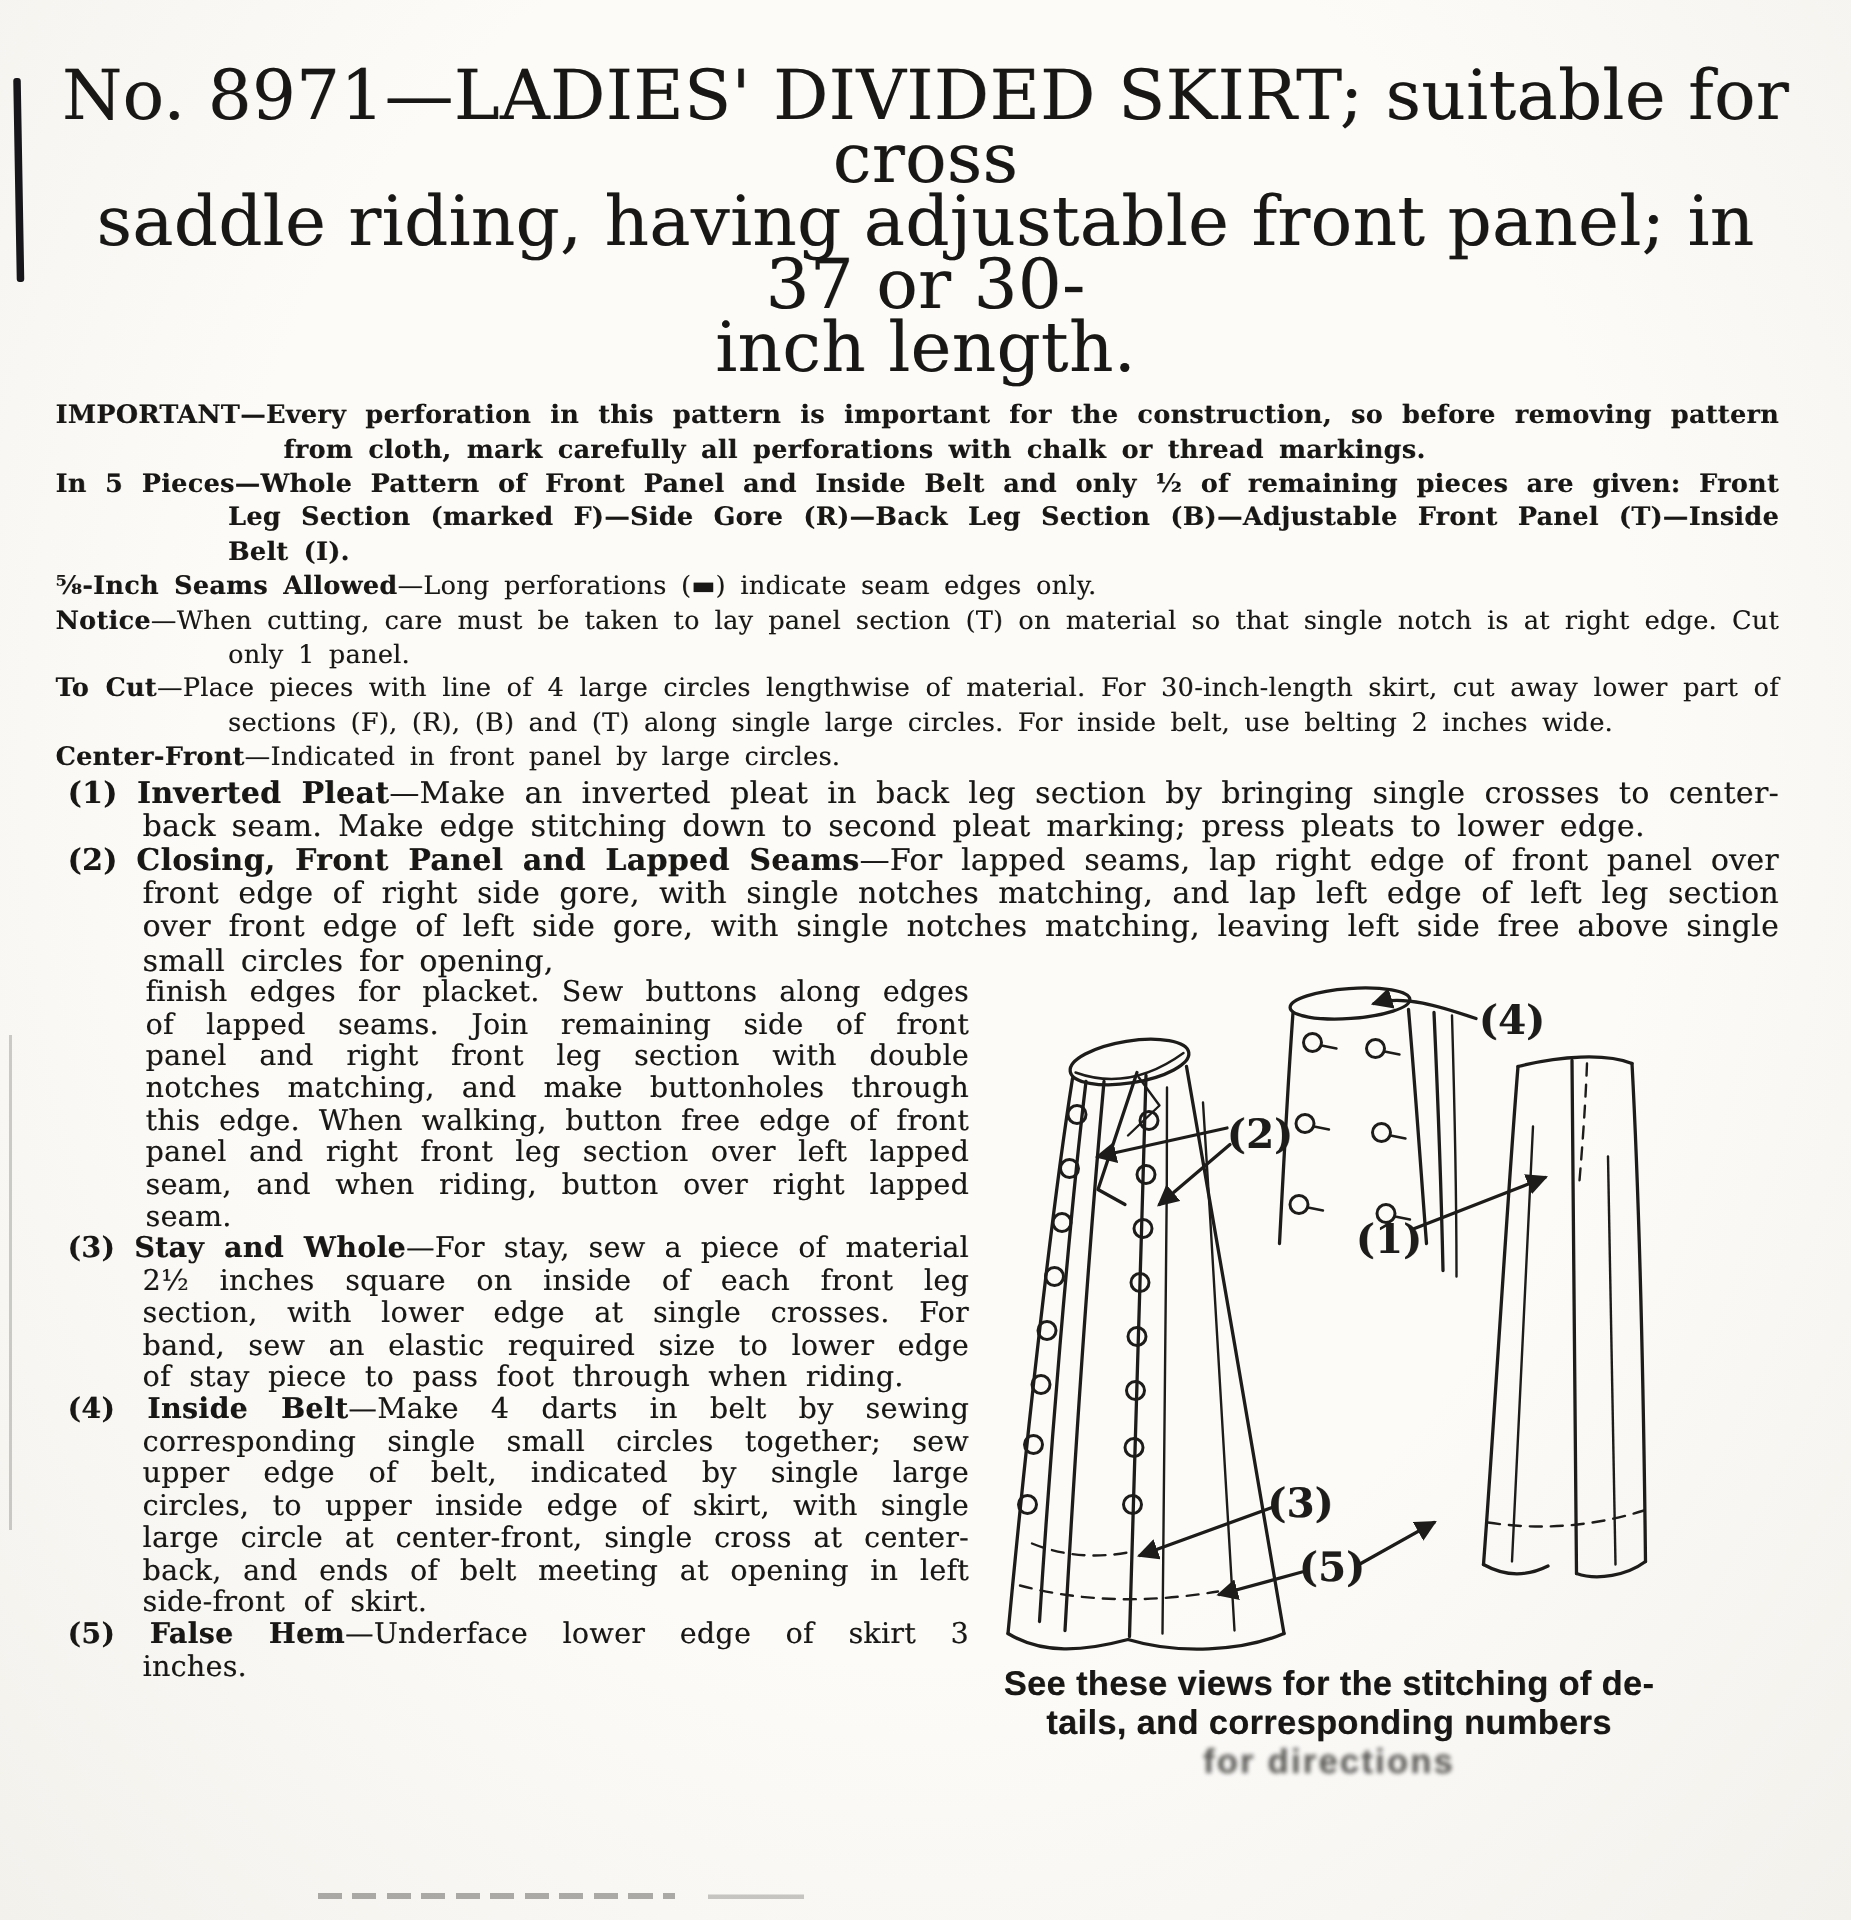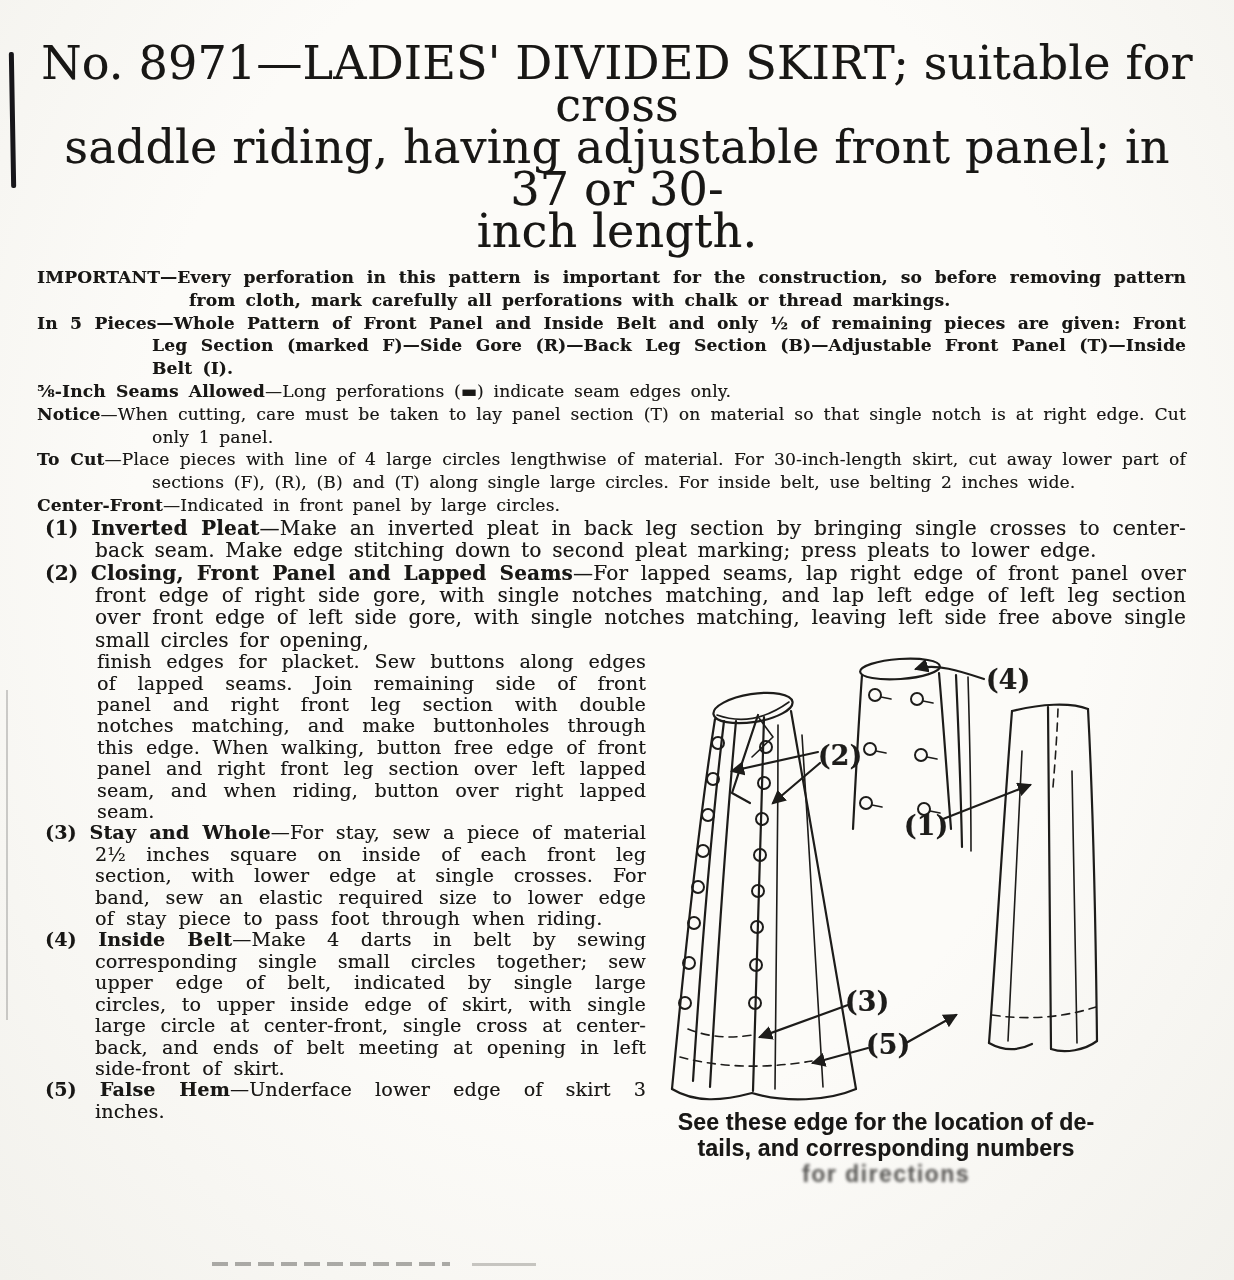--- a/index.html
+++ b/index.html
@@ -183,20 +183,20 @@
           <path class="ink" d="M 188 354 L 100 386" marker-end="url(#ah)"></path>
           <text class="callout" x="207" y="360" text-anchor="middle">(3)</text>
 
           <path class="ink" d="M 208 397 L 153 412" marker-end="url(#ah)"></path>
           <path class="ink" d="M 246 392 L 296 364" marker-end="url(#ah)"></path>
           <text class="callout" x="228" y="403" text-anchor="middle">(5)</text>
         </g>
       </svg>
 
       <div class="fig-caption">
-        <div class="cap-note">See these edge for the location of de-</div>
+        <div class="cap-note">See these views for the stitching of de-</div>
         <div class="cap-note">tails, and corresponding numbers</div>
         <div class="cap-note cap-blur">for directions</div>
       </div>
     </div>
 
   </div>
 </div>
 
 </body></html>

